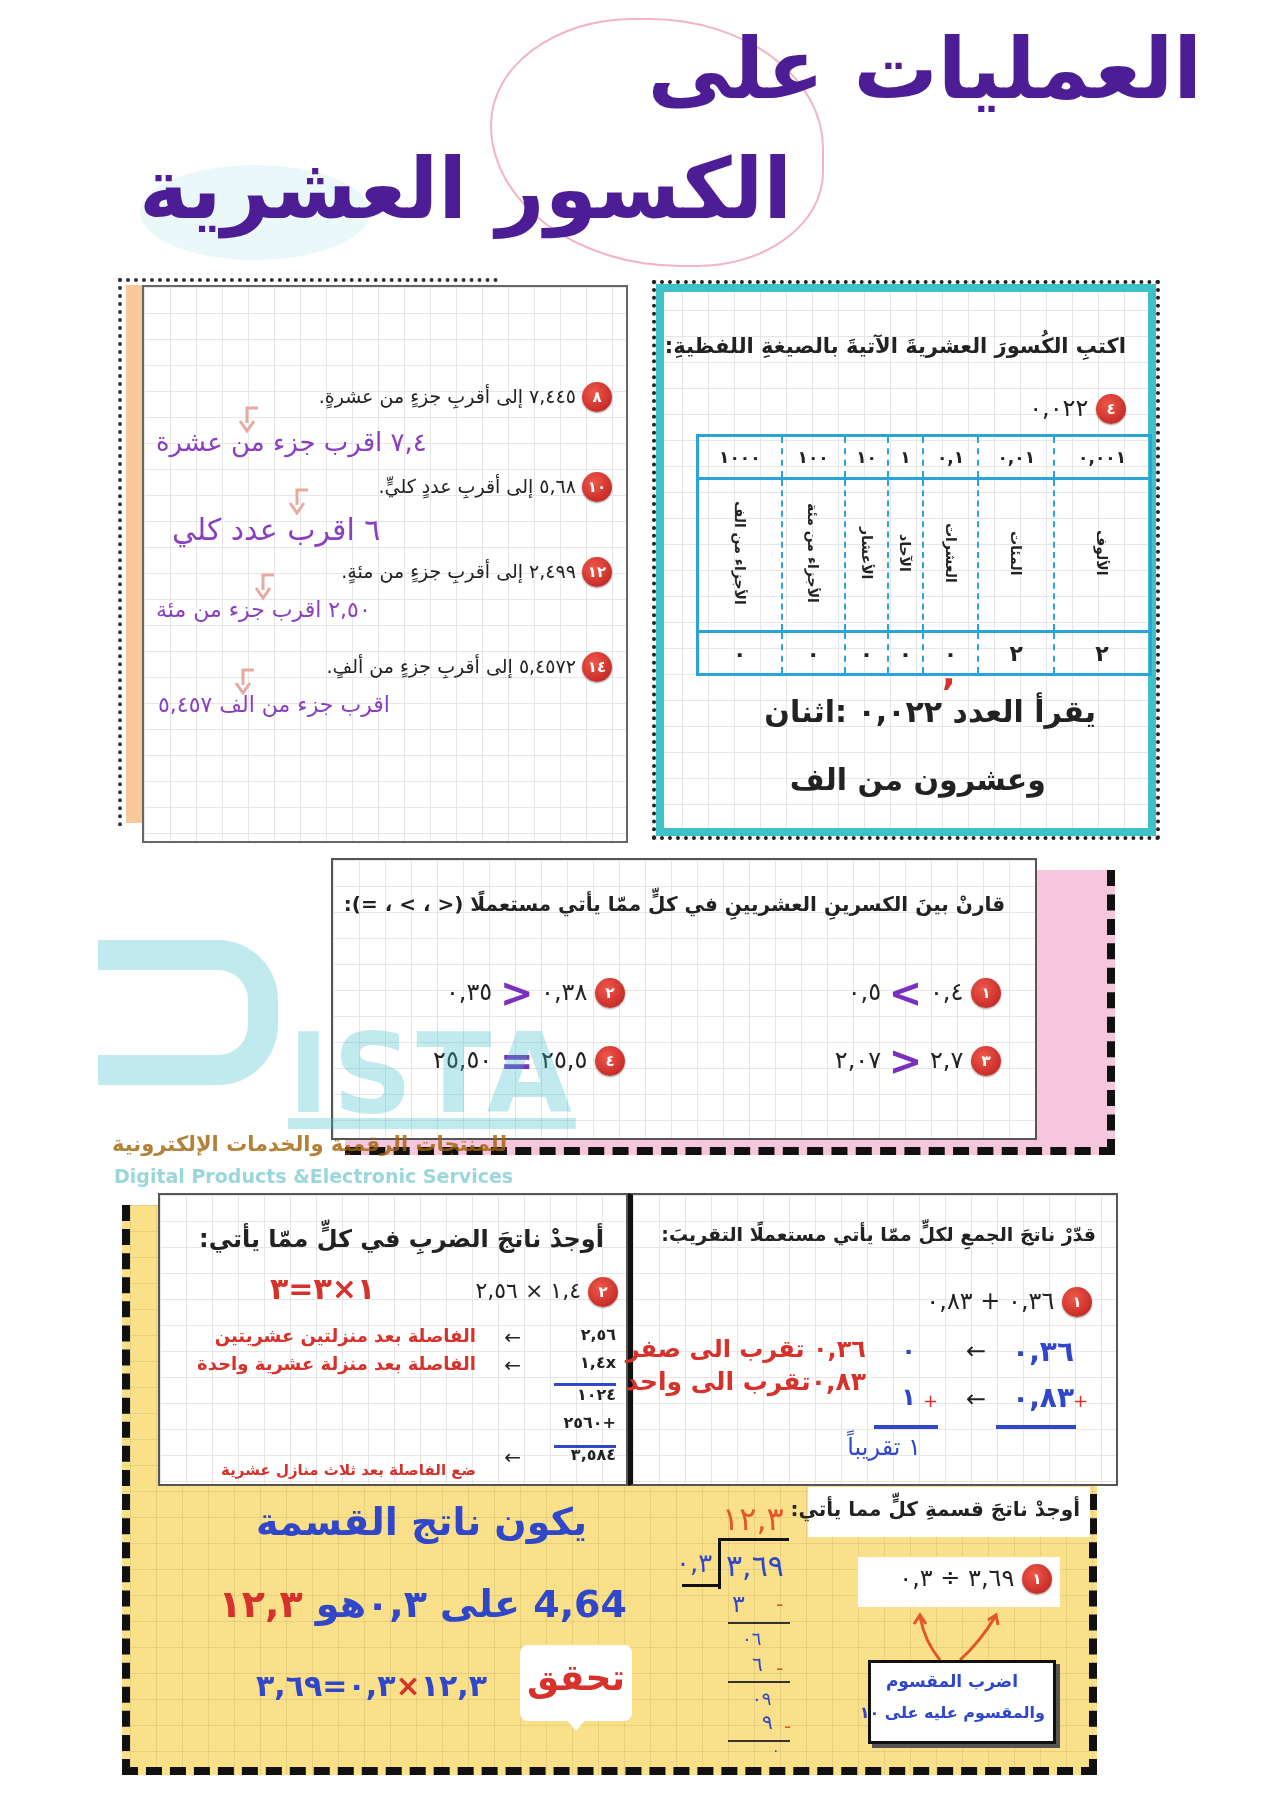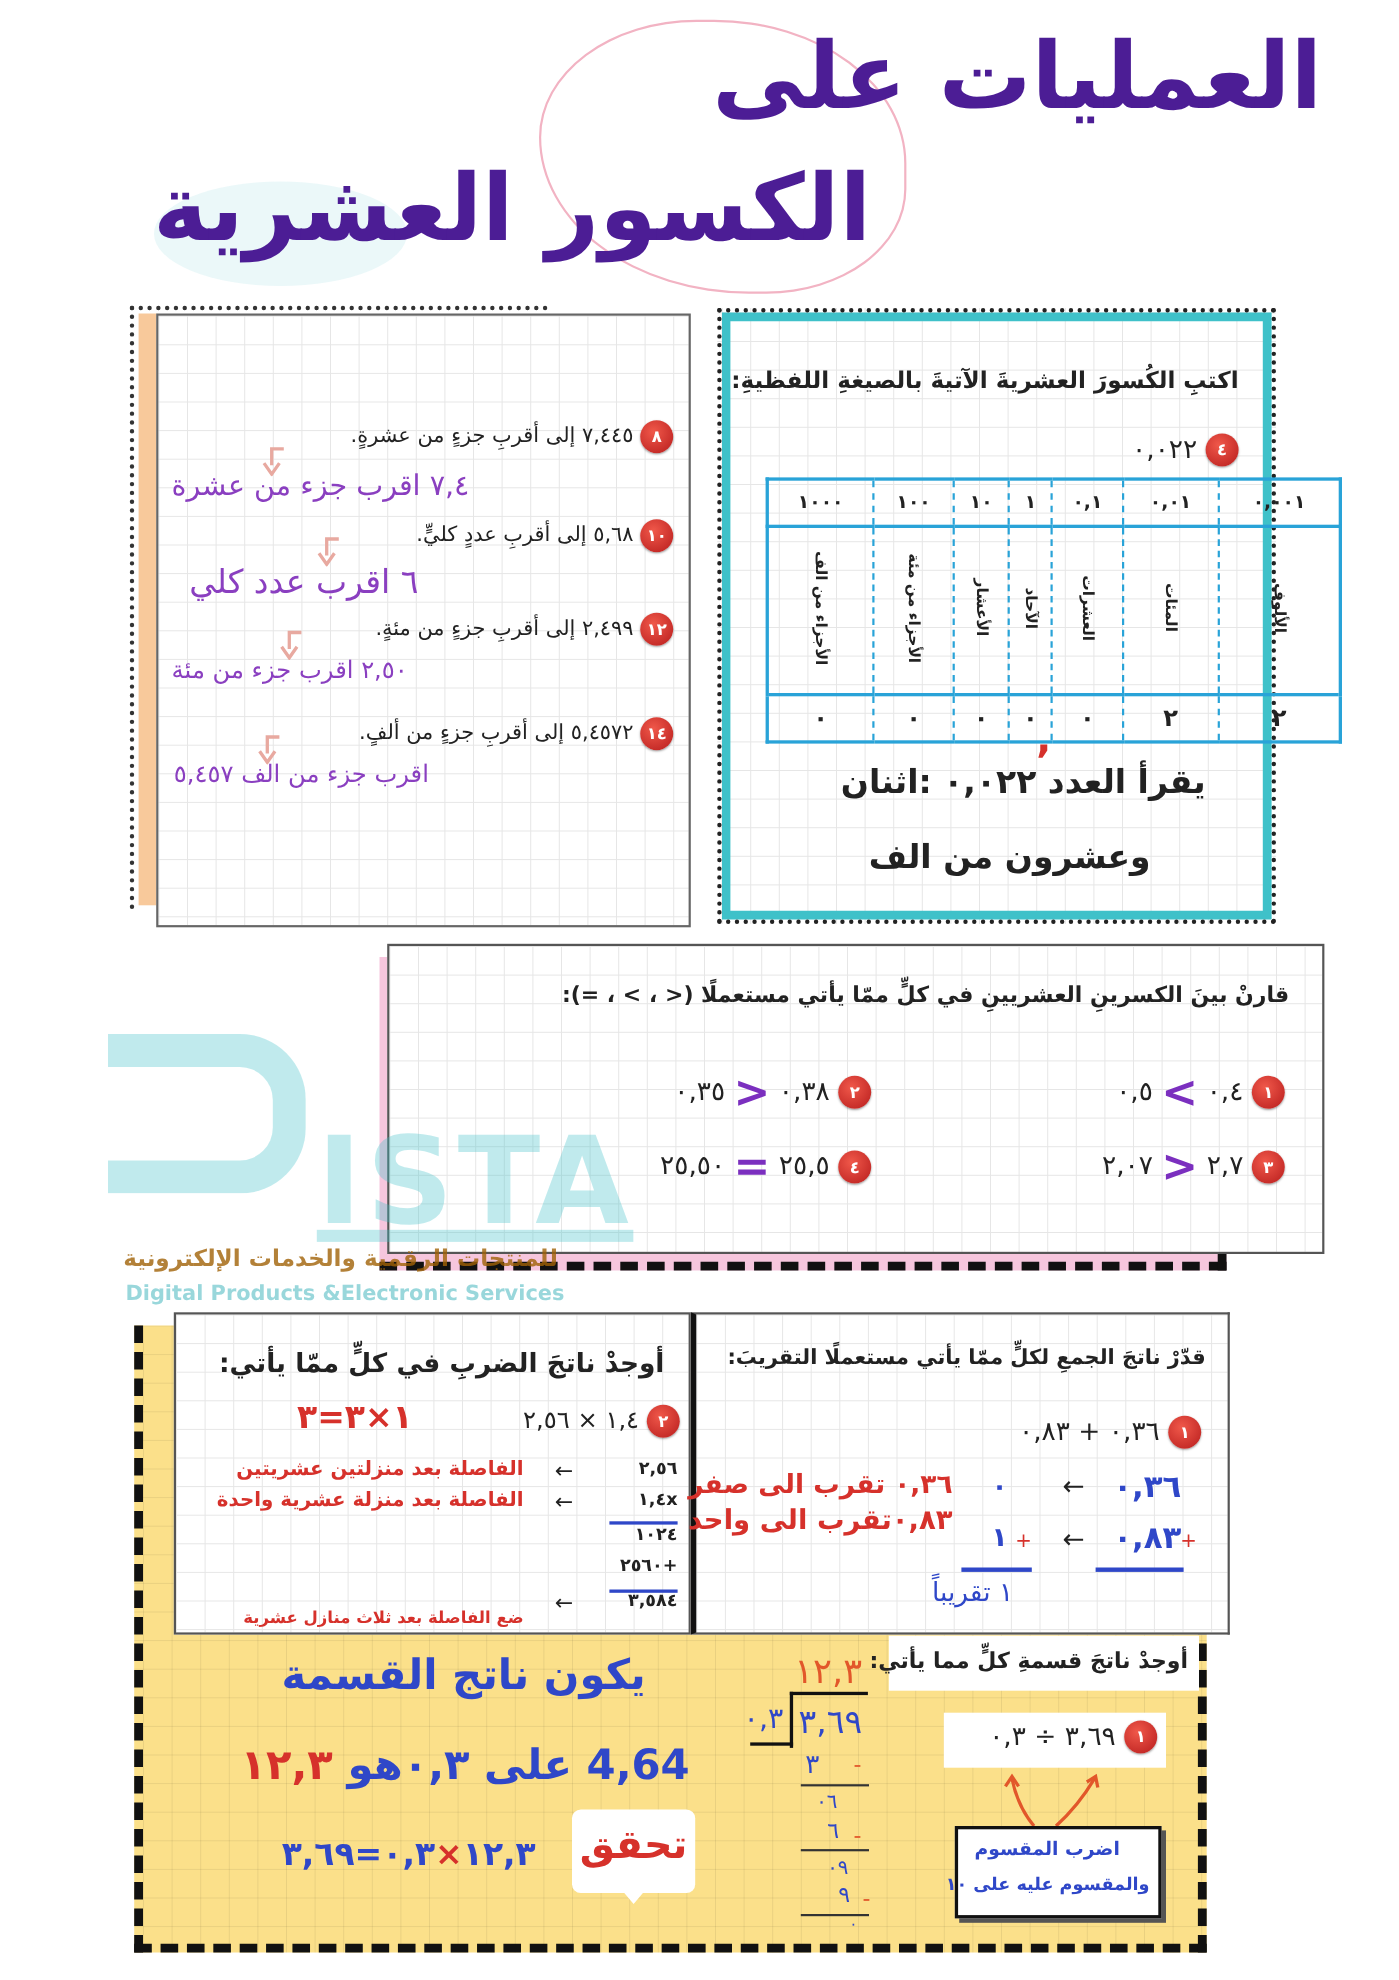--- a/index.html
+++ b/index.html
@@ -86,21 +86,21 @@
   <div class="abs q purple" style="left:14px;top:405px;font-size:22px;">اقرب جزء من الف ٥,٤٥٧</div>
 </div>
 
 <div class="abs grid" style="left:652px;top:280px;width:508px;height:560px;border:4px dotted #222;box-shadow:inset 0 0 0 8px #3fc1c9;box-sizing:border-box;">
   <div class="abs heading" style="right:30px;top:50px;font-size:21px;">اكتبِ الكُسورَ العشريةَ الآتيةَ بالصيغةِ اللفظيةِ:</div>
   <div class="abs q" style="right:30px;top:110px;font-size:24px;">
     <span class="badge">٤</span>
     <span>٠,٠٢٢</span>
   </div>
 
-  <table class="pv" style="left:40px;top:150px;width:524px;">
+  <table class="pv" style="left:40px;top:150px;width:456px;">
     <tbody>
         <tr class="hdr">
       <td class="edgeL">١٠٠٠</td>
       <td>١٠٠</td>
       <td>١٠</td>
       <td>١</td>
       <td>٠,١</td>
       <td>٠,٠١</td>
       <td class="edgeR">٠,٠٠١</td>
     </tr>
@@ -124,21 +124,21 @@
     </tr>
   </tbody>
     </table>
   <div class="abs red" style="left:286px;top:368px;font-size:36px;font-weight:bold;">,</div>
 
   <div class="abs heading" style="right:60px;top:410px;font-size:30px;">يقرأ العدد ٠,٠٢٢ :اثنان</div>
   <div class="abs heading" style="right:110px;top:478px;font-size:30px;">وعشرون من الف</div>
 </div>
 
 <div class="abs" style="left:345px;top:870px;width:770px;height:285px;background:#f6c6dd;border-right:8px dashed #111;border-bottom:8px dashed #111;box-sizing:border-box;"></div>
-<div class="abs grid" style="left:352px;top:858px;width:852px;height:282px;border:2px solid #555;box-sizing:border-box;">
+<div class="abs grid" style="left:331px;top:858px;width:706px;height:282px;border:2px solid #555;box-sizing:border-box;">
   <div class="abs heading" style="right:30px;top:32px;font-size:20px;">قارنْ بينَ الكسرينِ العشريينِ في كلٍّ ممّا يأتي مستعملًا (&lt; ، &gt; ، =):</div>
 
   <div class="abs q" style="right:34px;top:110px;font-size:24px;">
     <span class="badge">١</span>
     <span>٠,٤</span>
     <span class="cmp-op">&gt;</span>
     <span>٠,٥</span>
   </div>
   <div class="abs q" style="right:410px;top:110px;font-size:24px;">
     <span class="badge">٢</span>

